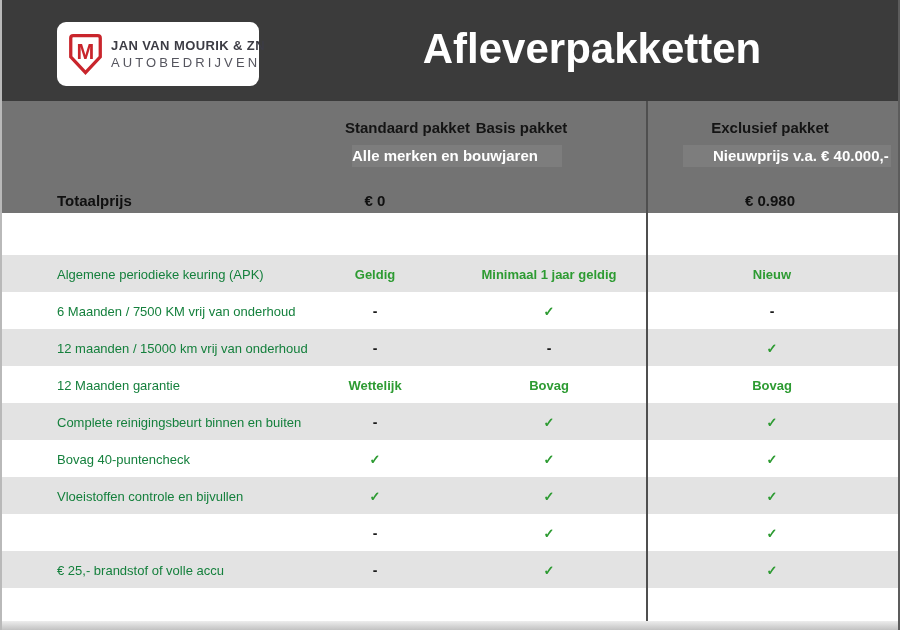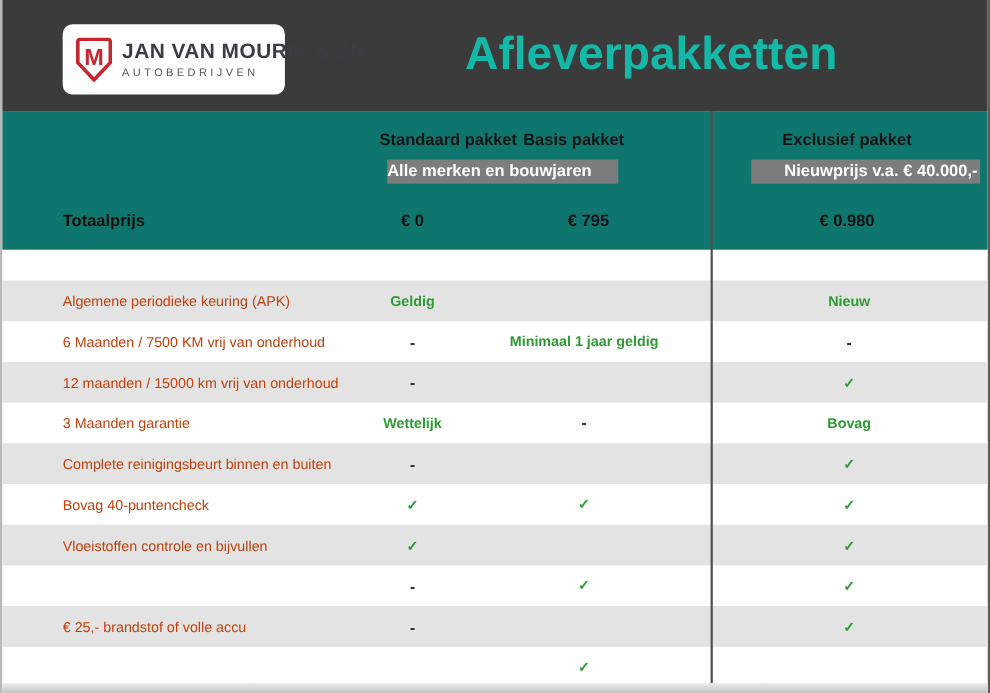--- a/index.html
+++ b/index.html
@@ -9,54 +9,54 @@
     border-left:2px solid #b9b9b9; border-right:2px solid #5c5c5c;
   }
   
   .header { position:absolute; left:0; top:0; width:100%; height:101px; background:#3b3b3b; }
   .logo-card {
     position:absolute; left:55px; top:22px; width:202px; height:64px; background:#ffffff;
     border-radius:9px; display:flex; align-items:center; padding-left:12px; box-sizing:border-box; gap:9px;
   }
   .shield { width:33px; height:41px; flex:0 0 auto; }
   .logo-text { display:flex; flex-direction:column; }
-  .logo-line1 { font-size:19px; font-weight:bold; color:#3c3c44; letter-spacing:.4px; white-space:nowrap; }
-  .logo-line2 { font-size:10px; color:#55555e; letter-spacing:3.1px; margin-top:2px; white-space:nowrap; }
+  .logo-line1 { font-size:13px; font-weight:bold; color:#3c3c44; letter-spacing:.4px; white-space:nowrap; }
+  .logo-line2 { font-size:13px; color:#55555e; letter-spacing:3.1px; margin-top:2px; white-space:nowrap; }
   .title {
     position:absolute; left:340px; top:25px; width:500px; margin:0; text-align:center;
-    font-size:42px; line-height:48px; color:#14b8a6; font-weight:bold;
+    font-size:42px; line-height:48px; color:#ffffff; font-weight:bold;
   }
   
-  .band { position:absolute; left:0; top:101px; width:100%; height:126px; background:#0f766e; }
+  .band { position:absolute; left:0; top:101px; width:100%; height:112px; background:#737373; }
   .pkg { position:absolute; top:18px; height:20px; font-size:15px; font-weight:bold; color:#141414; text-align:center; white-space:nowrap; }
   .pkg-std { left:333px; width:145px; }
   .pkg-bas { left:447px; width:145px; }
   .pkg-exc { left:695px; width:146px; }
   .badge {
     position:absolute; top:44px; height:22px; line-height:22px; background:#7d7d7d;
     color:#ffffff; font-size:15px; font-weight:bold; text-align:left; white-space:nowrap;
   }
   .badge-left  { left:350px; width:210px; }
   .badge-right { left:681px; width:178px;padding-left:30px; }
   .totaal-label { position:absolute; left:55px; top:91px; font-size:15px; font-weight:bold; color:#101010; }
   .totaal-val { position:absolute; top:91px; width:150px; text-align:center; font-size:15px; font-weight:bold; color:#101010; }
   .t-std { left:298px; } .t-bas { left:458px; } .t-exc { left:693px; }
   
   .rows { position:absolute; left:0; top:255px; width:100%; }
   .row { position:relative; height:37px; }
   .row:nth-child(odd) { background:#e3e3e3; }
   .lbl {
     position:absolute; left:55px; top:50%; transform:translateY(-50%); width:265px;
-    font-size:13px; line-height:15px; color:#c2410c;
+    font-size:13px; line-height:15px; color:#15803d;
   }
   .val {
     position:absolute; top:50%; transform:translateY(-50%); width:150px; text-align:center;
     font-size:13px; font-weight:bold; color:#2d9b32;
   }
-  .v-std { left:298px; } .v-bas { left:454px;margin-top:36px; } .v-exc { left:695px; }
+  .v-std { left:298px; } .v-bas { left:472px; } .v-exc { left:695px; }
   .val.dash { color:#1a1a1a; font-size:14px; }
   
   .divider { position:absolute; left:644px; top:101px; width:2px; height:521px; background:#4f4f4f; }
   .bottom-strip { position:absolute; left:0; top:621px; width:100%; height:9px; background:linear-gradient(#ededed,#c2c2c2); }
 </style>
 </head>
 <body>
 
 <div class="page">
 
@@ -75,21 +75,20 @@
   </div>
 
   <div class="band">
     <div class="pkg pkg-std">Standaard pakket</div>
     <div class="pkg pkg-exc">Exclusief pakket</div>
     <div class="pkg pkg-bas">Basis pakket</div>
     <div class="badge badge-left">Alle merken en bouwjaren</div>
     <div class="badge badge-right">Nieuwprijs v.a. € 40.000,-</div>
     <div class="totaal-label">Totaalprijs</div>
     <div class="totaal-val t-std">€ 0</div>
-    <div class="totaal-val t-bas">€ 795</div>
     <div class="totaal-val t-exc">€ 0.980</div>
   </div>
 
   <div class="rows">
     <div class="row">
       <div class="lbl">Algemene periodieke keuring (APK)</div>
       <div class="val v-std">Geldig</div>
       <div class="val v-bas">Minimaal 1 jaar geldig</div>
       <div class="val v-exc">Nieuw</div>
     </div>
@@ -99,21 +98,21 @@
       <div class="val v-bas">✓</div>
       <div class="val v-exc dash">-</div>
     </div>
     <div class="row">
       <div class="lbl">12 maanden / 15000 km vrij van onderhoud</div>
       <div class="val v-std dash">-</div>
       <div class="val v-bas dash">-</div>
       <div class="val v-exc">✓</div>
     </div>
     <div class="row">
-      <div class="lbl">3 Maanden  garantie</div>
+      <div class="lbl">12 Maanden  garantie</div>
       <div class="val v-std">Wettelijk</div>
       <div class="val v-bas">Bovag</div>
       <div class="val v-exc">Bovag</div>
     </div>
     <div class="row">
       <div class="lbl">Complete reinigingsbeurt binnen en buiten</div>
       <div class="val v-std dash">-</div>
       <div class="val v-bas">✓</div>
       <div class="val v-exc">✓</div>
     </div>

